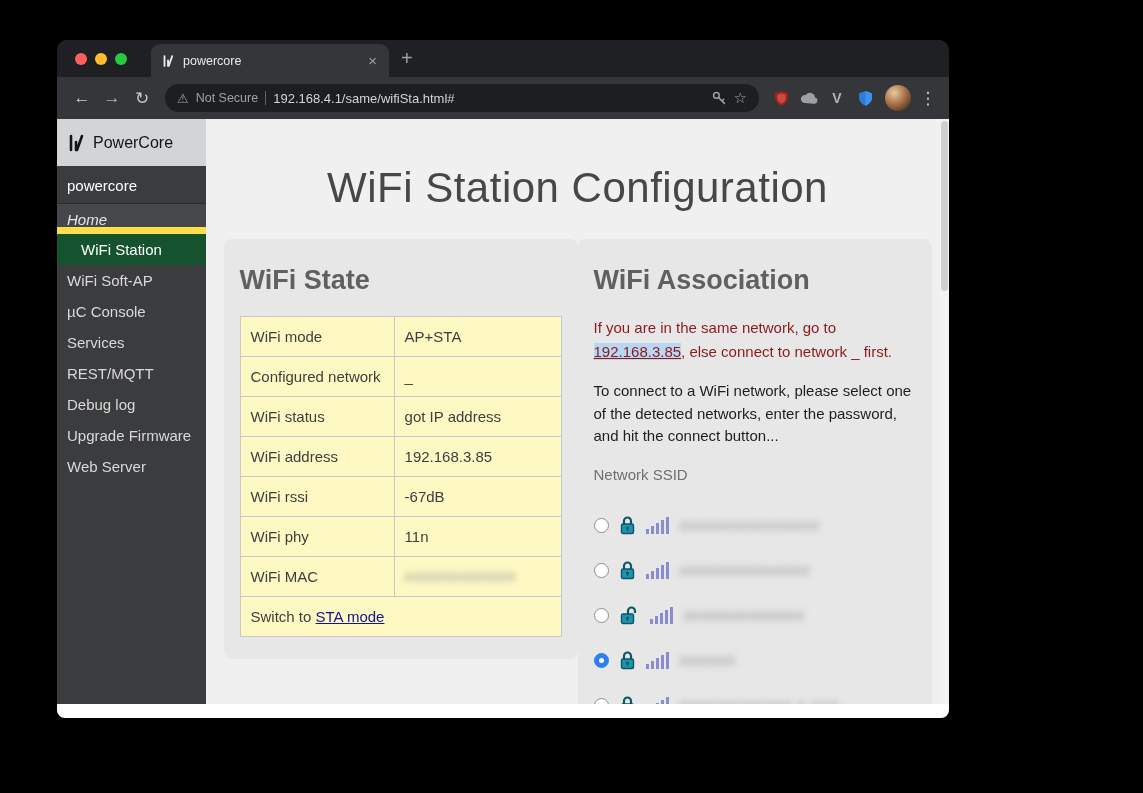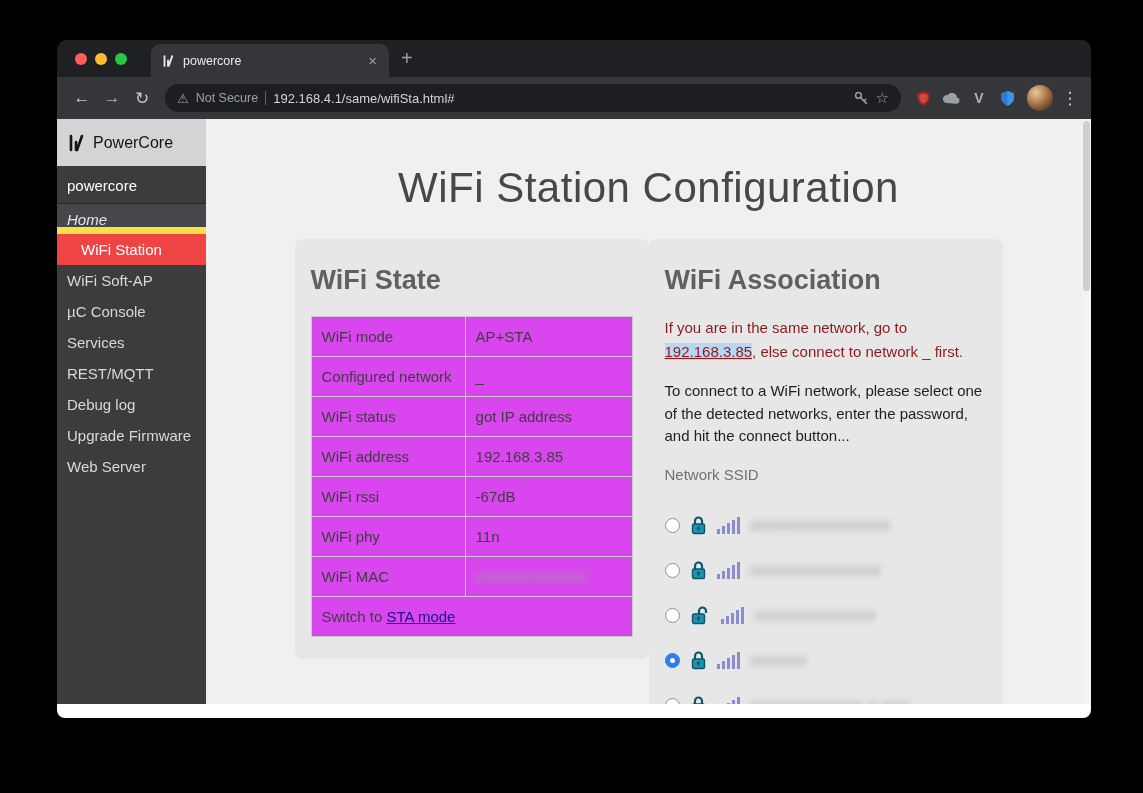--- a/index.html
+++ b/index.html
@@ -1,21 +1,21 @@
 <!DOCTYPE html>
 <html><head>
 <meta charset="utf-8">
 <style>
   * { box-sizing: border-box; margin: 0; padding: 0; }
   html,body { width: 1143px; height: 793px; background: #000; font-family: "Liberation Sans", sans-serif; }
   .stage { position: relative; width: 1143px; height: 793px; background: #000; overflow: hidden; }
 
   
   .window {
-    position: absolute; left: 57px; top: 40px; width: 1034px; height: 678px;
+    position: absolute; left: 57px; top: 40px; width: 892px; height: 678px;
     border-radius: 10px 10px 8px 8px; overflow: hidden;
     display: flex; flex-direction: column; background: #202124;
     box-shadow: 0 10px 40px rgba(0,0,0,.7);
   }
 
   
   .tabstrip { height: 37px; background: #1f2023; display: flex; align-items: flex-end; flex-shrink: 0; }
   .traffic { display: flex; gap: 8px; align-items: center; align-self: center; padding: 0 10px 0 18px; }
   .dot { width: 12px; height: 12px; border-radius: 50%; cursor: pointer; }
   .dot.red { background: #ff5f57; } .dot.yellow { background: #febc2e; } .dot.green { background: #28c840; }
@@ -45,31 +45,31 @@
   
   .page { flex: 1; display: flex; background: #f0f0f0; overflow: hidden; position: relative; }
 
   .sidebar { width: 149px; background: #3b3c3e; flex-shrink: 0; font-size: 15px; }
   .brand { height: 47px; background: #d3d4d6; color: #141414; display: flex; align-items: center;
            gap: 7px; padding-left: 9px; font-size: 16px; }
   .hostname { color: #ffffff; padding: 11px 10px 9px; font-size: 15px; }
   .nav-item { height: 31px; line-height: 31px; padding-left: 10px; color: #d9d9d9; cursor: pointer;
               white-space: nowrap; overflow: hidden; }
   .nav-item.home { background: #46474a; border-top: 1px solid #2a2a2c; border-bottom: 7px solid #fde047; color: #e5e5e5; font-style: italic; }
-  .nav-item.active { background: #ef4444; color: #ffffff; padding-left: 24px; }
+  .nav-item.active { background: #14532d; color: #ffffff; padding-left: 24px; }
 
   .main { flex: 1; overflow: hidden; position: relative; }
   .page-title { text-align: center; font-size: 42px; font-weight: 400; color: #474747;
                 line-height: 1; margin: 48px 0 30px; letter-spacing: .5px; }
 
   .panels { display: flex; justify-content: center; align-items: flex-start; }
   .panel { width: 354px; background: #e7e7e8; border-radius: 8px; padding: 18px 16px 22px; }
   .panel h2 { font-size: 27px; color: #606060; font-weight: bold; margin: 8px 0 20px; }
 
-  table.state { width: 100%; border-collapse: collapse; background: #d946ef; }
+  table.state { width: 100%; border-collapse: collapse; background: #fef9c3; }
   table.state td { border: 1px solid #c9c9c9; padding: 11px 10px; font-size: 15px; color: #3e3e3e; }
   td.lbl { width: 48%; }
   .mask { color: #9b9b9b; filter: blur(3.5px); letter-spacing: 1px; user-select: none; }
   .switch-link { color: #14148c; text-decoration: underline; cursor: pointer; }
 
   .notice { color: #8c1a1a; font-size: 15px; line-height: 1.6; margin: 0 0 16px; }
   .notice-link { color: #8c1a1a; text-decoration: underline; background: #b9d6f2; cursor: pointer; }
   .instructions { color: #1e1e1e; font-size: 15px; line-height: 1.5; margin: 16px 0 18px; }
   .ssid-label { color: #707070; font-size: 15px; margin-bottom: 20px; }
 

